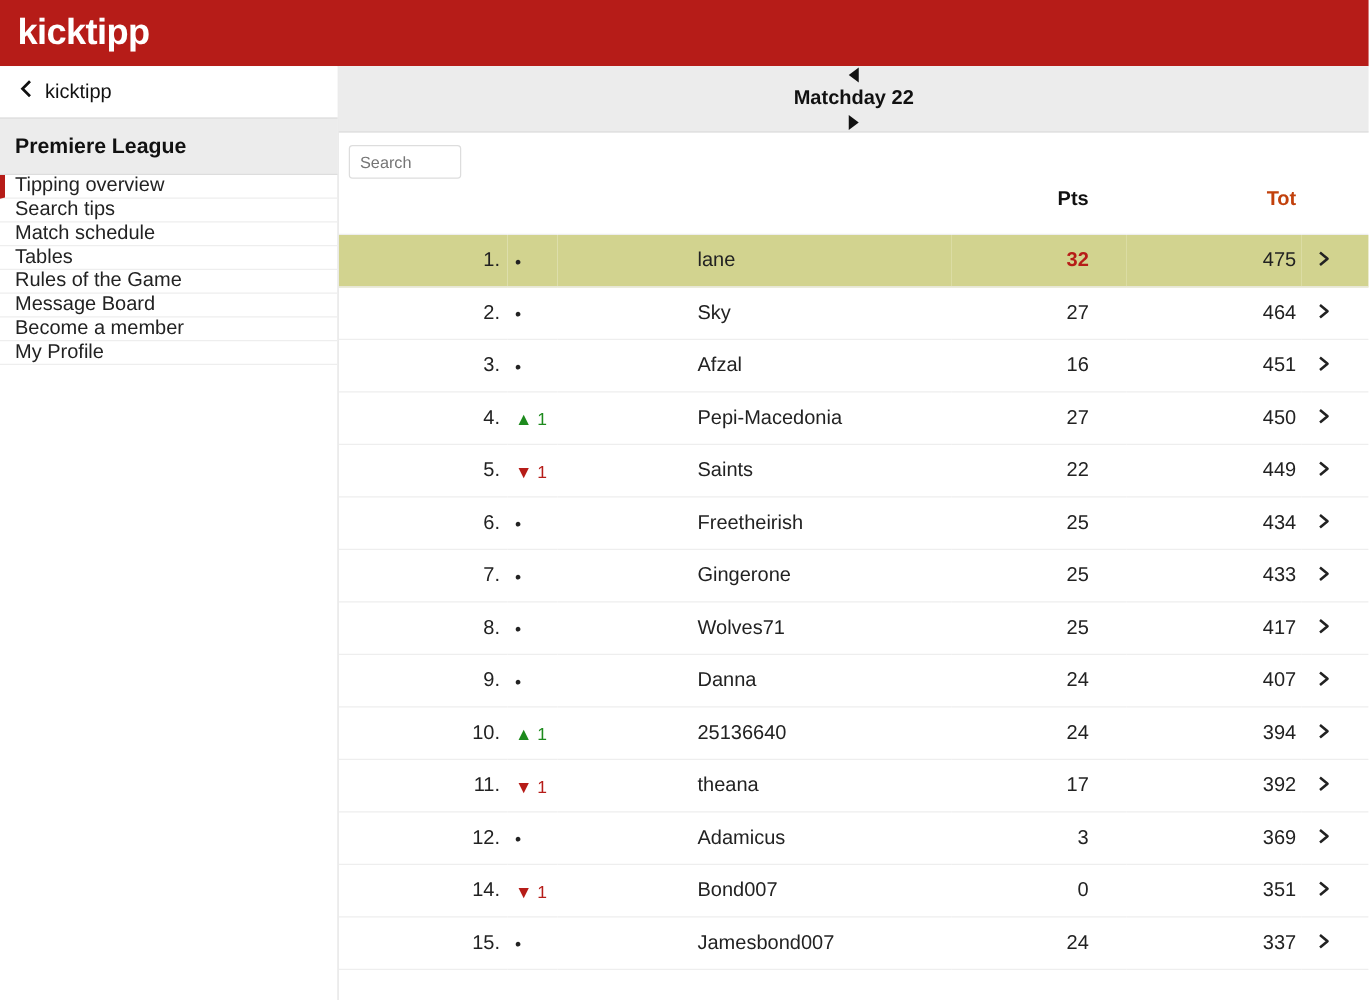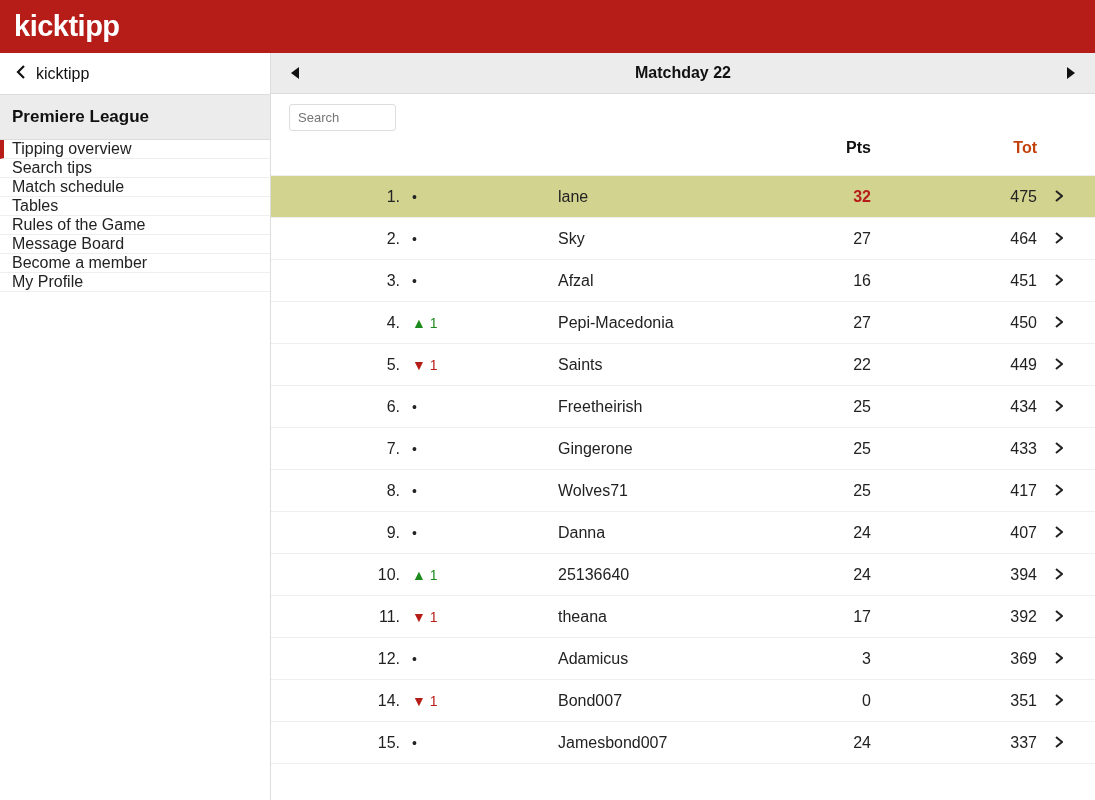--- a/index.html
+++ b/index.html
@@ -64,46 +64,46 @@
     padding-left: 8px;
   }
   .main {
     flex: 1;
     background: #fff;
     display: flex;
     flex-direction: column;
     min-width: 0;
   }
   .matchday-bar {
-    height: 41px;
+    height: 53px;
     background: #ececec;
     border-bottom: 1px solid #ddd;
     display: flex;
     align-items: center;
     justify-content: space-between;
     padding: 0 18px;
     font-size: 16px;
     font-weight: bold;
     color: #111;
+    flex-direction: column;
   }
   .matchday-bar .nav-arrow { cursor: pointer; display: flex; }
   .matchday-bar svg { width: 12px; height: 14px; }
   .toolbar-row {
     display: flex;
     align-items: center;
     padding: 10px 8px 0 8px;
   }
   .search-input {
-    width: 107px;
+    width: 90px;
     border: 1px solid #ddd;
     border-radius: 3px;
     padding: 5px 8px;
     font-size: 13px;
     color: #555;
-    margin-left: 10px;
   }
   .table-wrap {
     flex: 1;
     overflow-y: auto;
   }
   table {
     width: 100%;
     border-collapse: collapse;
     table-layout: fixed;
   }

